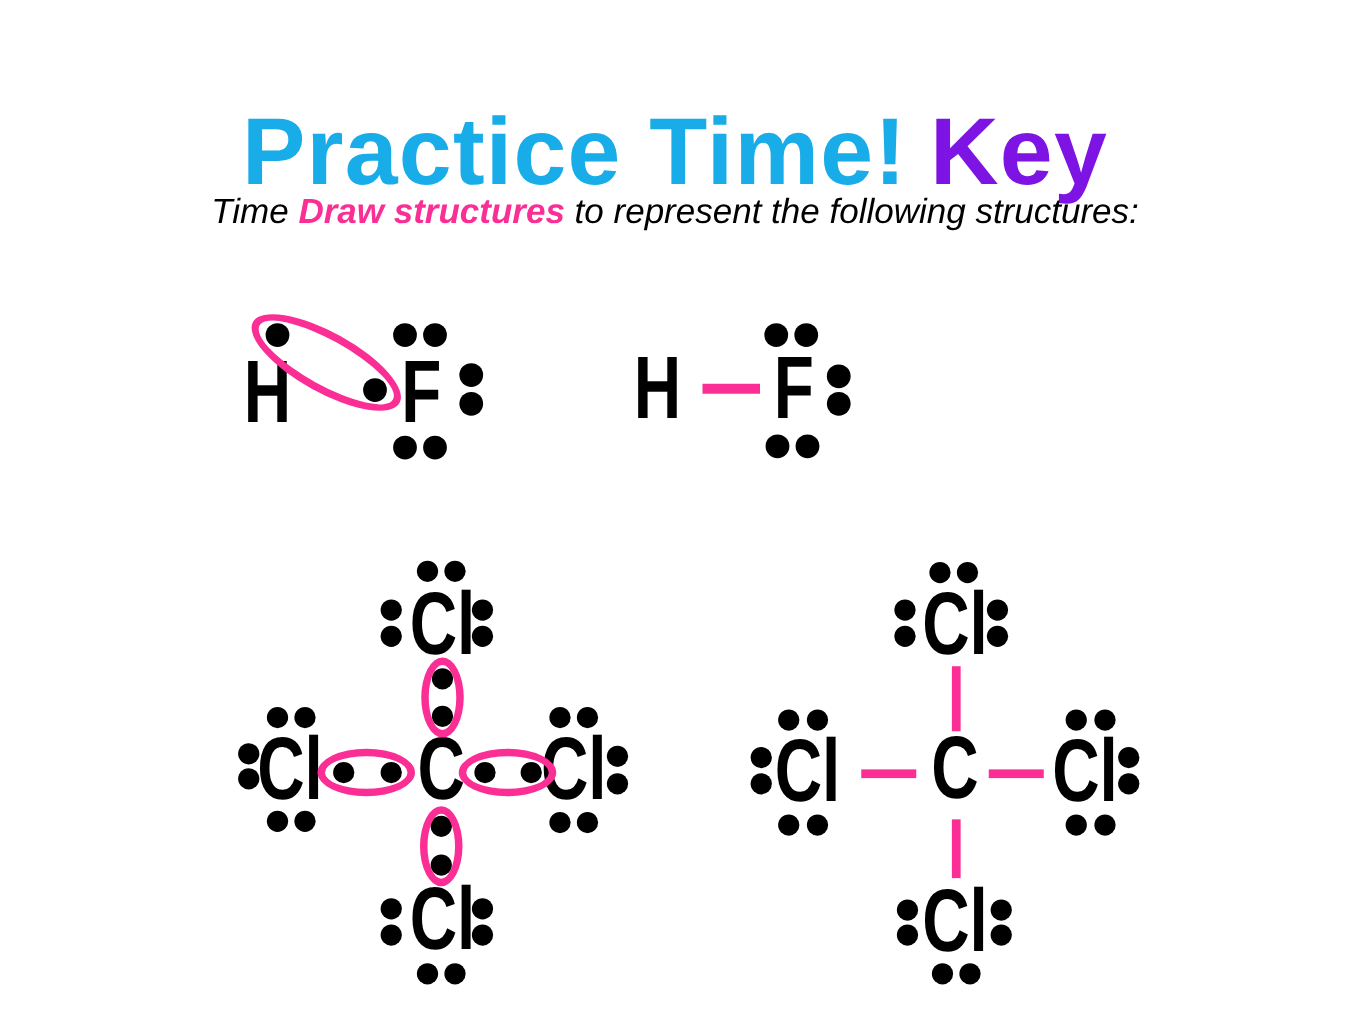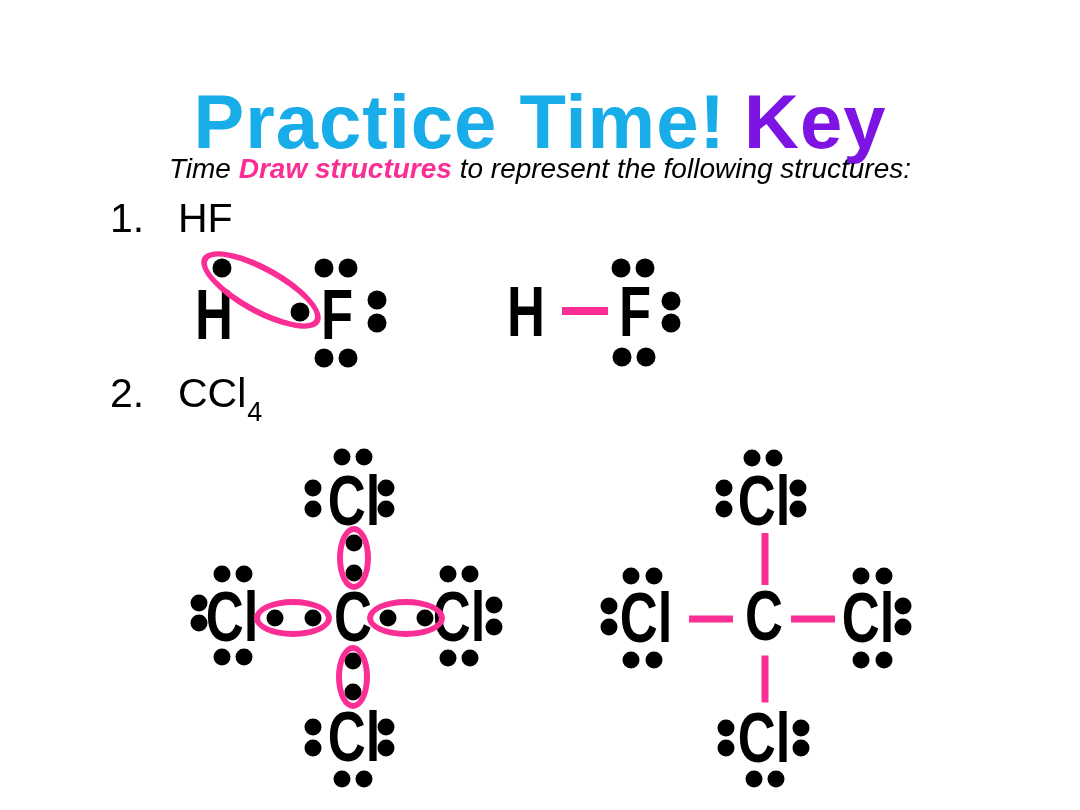--- a/index.html
+++ b/index.html
@@ -45,21 +45,20 @@
 </style>
 </head>
 <body>
 
 <div class="slide">
 
   <h1 class="title"><span class="t-main">Practice Time!</span><span class="t-key">Key</span></h1>
 
   <p class="subtitle"><span>Time </span><span class="hl">Draw structures</span><span> to represent the following structures:</span></p>
 
-  <div class="plabel" style="top:198px"><span class="num">1.</span><span>HF</span></div>
 
   <section>
     <span class="atom" style="left:134px;top:314px">H</span>
     <span class="atom" style="left:257px;top:314px">F</span>
     <i class="dot big" style="left:142px;top:268px"></i>
     <i class="dot big" style="left:220px;top:312px"></i>
     <i class="dot big" style="left:244px;top:268px"></i>
     <i class="dot big" style="left:268px;top:268px"></i>
     <i class="dot big" style="left:297px;top:300px"></i>
     <i class="dot big" style="left:297px;top:323px"></i>
@@ -73,21 +72,20 @@
     <span class="atom" style="left:555px;top:311px">F</span>
     <i class="bond" style="left:505px;top:311px;width:46px;height:8px"></i>
     <i class="dot big" style="left:541px;top:268px"></i>
     <i class="dot big" style="left:565px;top:268px"></i>
     <i class="dot big" style="left:591px;top:301px"></i>
     <i class="dot big" style="left:591px;top:323px"></i>
     <i class="dot big" style="left:542px;top:357px"></i>
     <i class="dot big" style="left:566px;top:357px"></i>
   </section>
 
-  <div class="plabel" style="top:373px"><span class="num">2.</span><span>CCl</span><span class="formula-sub">4</span></div>
 
   <section>
     <span class="atom" style="left:273px;top:616px">C</span>
     <span class="atom" style="left:274px;top:500px">Cl</span>
     <span class="atom" style="left:152px;top:616px">Cl</span>
     <span class="atom" style="left:379px;top:616px">Cl</span>
     <span class="atom" style="left:274px;top:736px">Cl</span>
 
     <i class="dot" style="left:262px;top:457px"></i>
     <i class="dot" style="left:284px;top:457px"></i>

